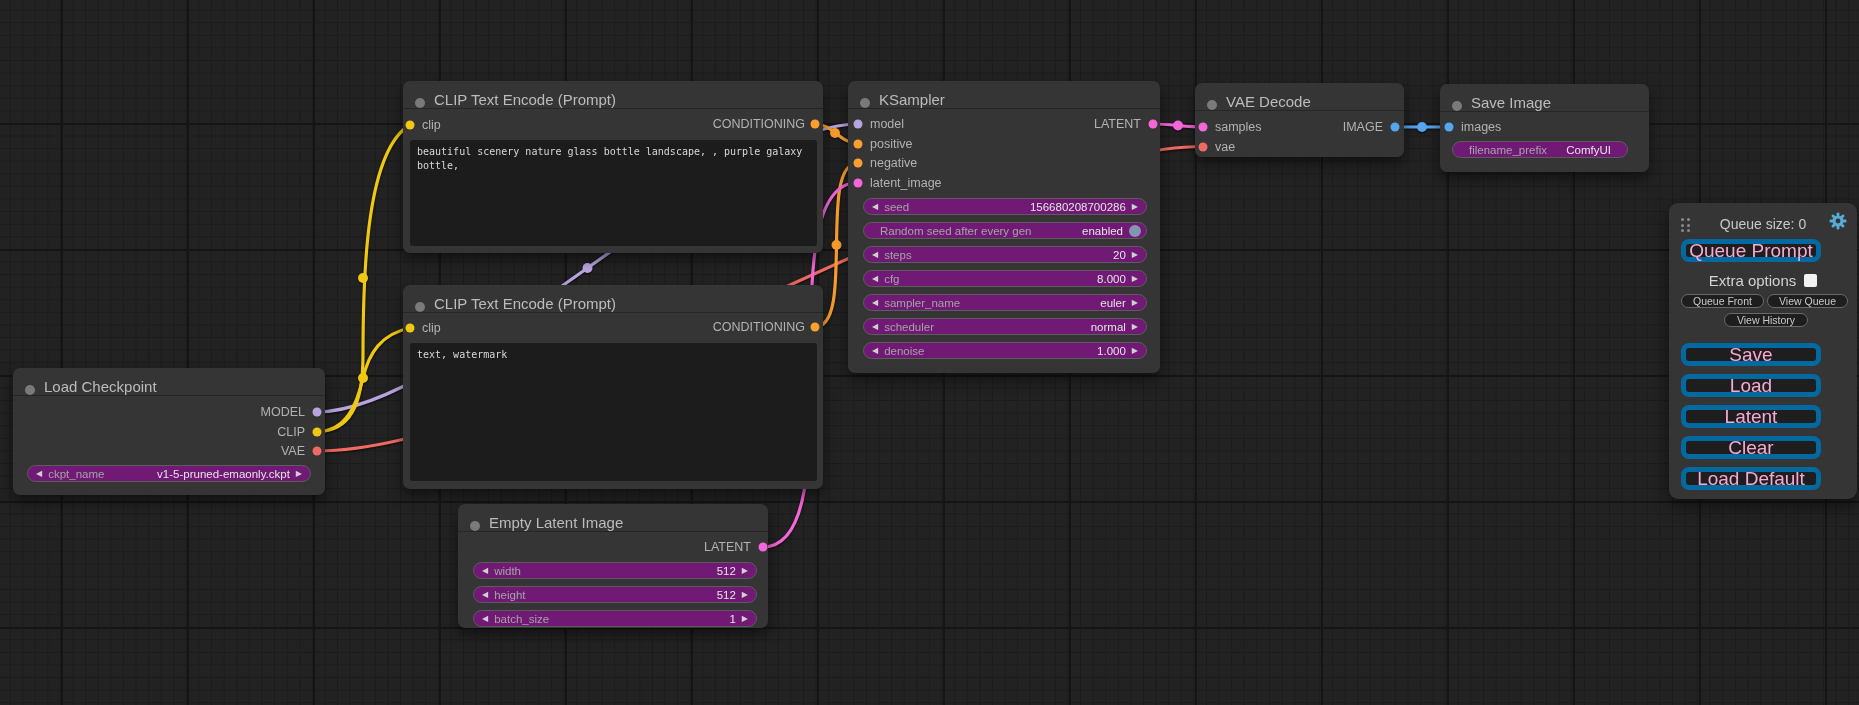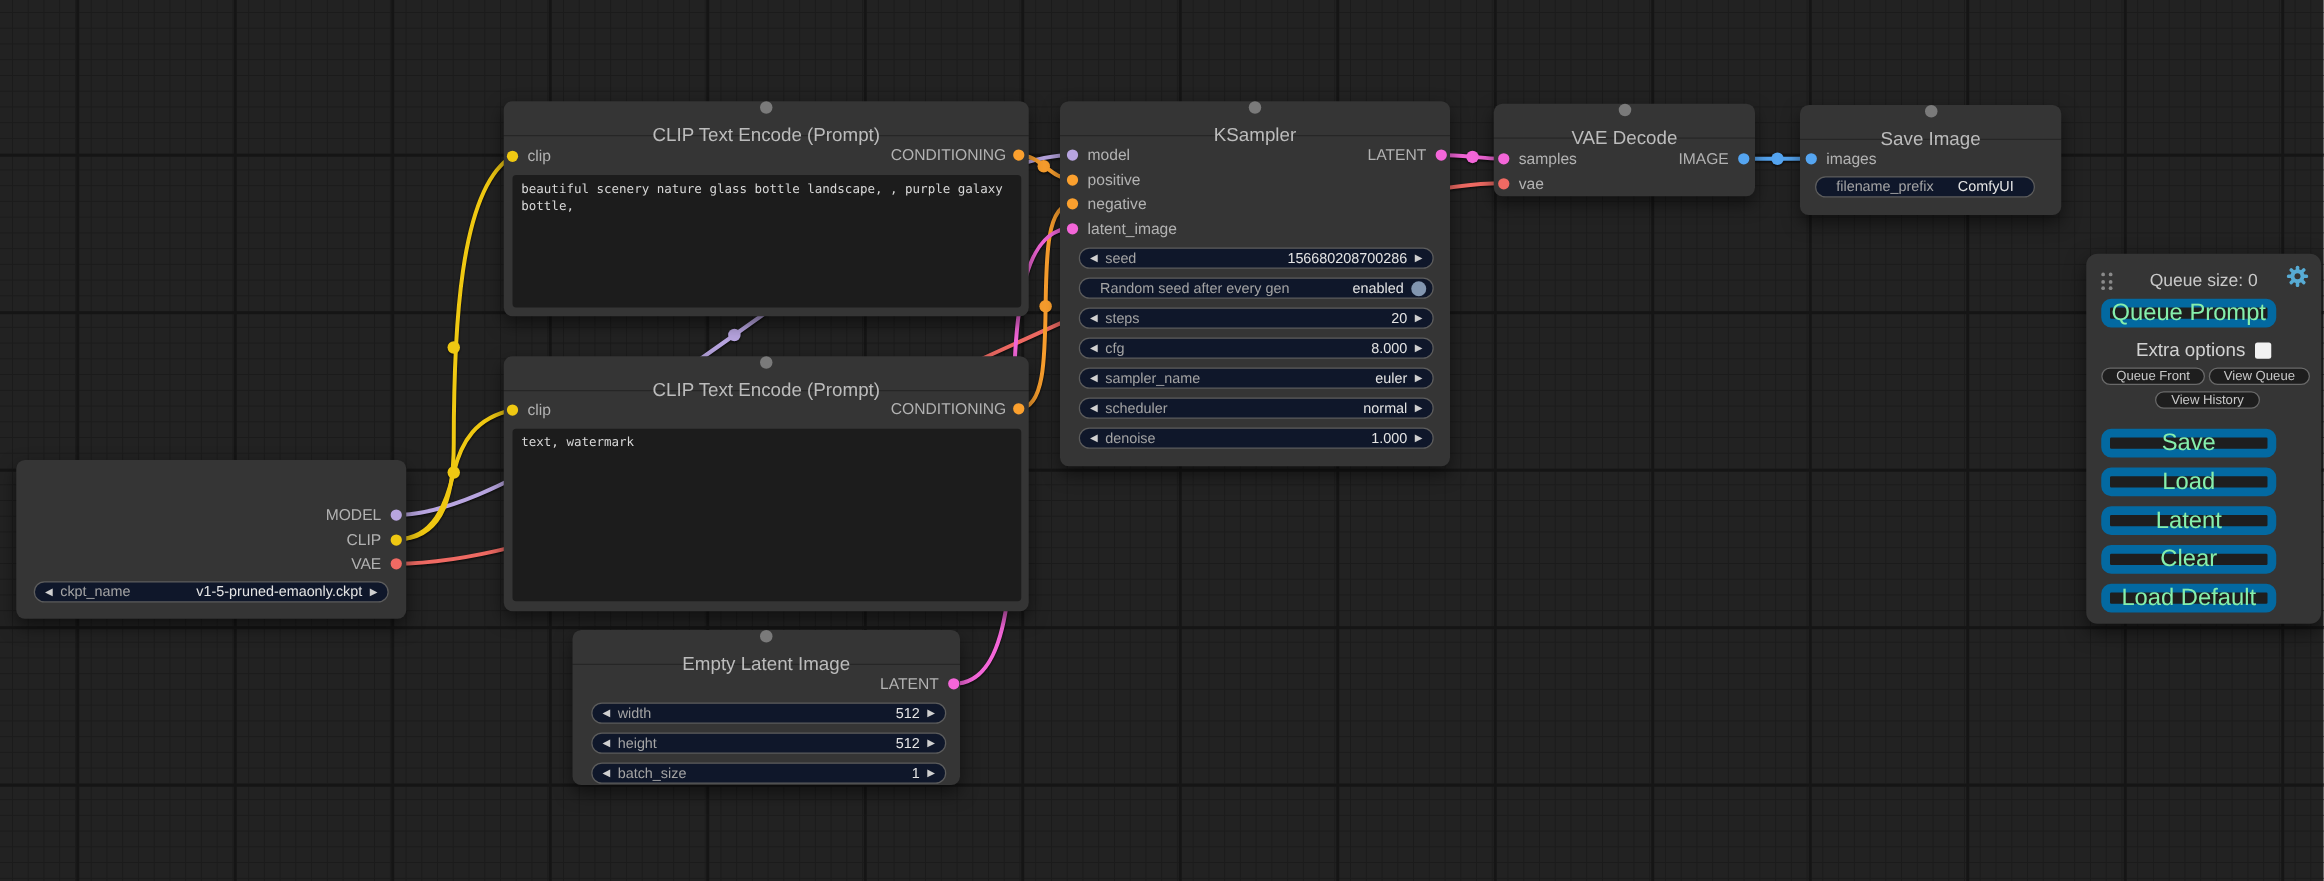--- a/index.html
+++ b/index.html
@@ -12,46 +12,46 @@
       linear-gradient(90deg,#151515 2px,transparent 2px),
       linear-gradient(#1b1b1b 1px,transparent 1px),
       linear-gradient(90deg,#1b1b1b 1px,transparent 1px);
     background-size:126px 126px,126px 126px,12.6px 12.6px,12.6px 12.6px;
     background-position:0 -3px,61px 0,0 -3px,-3px 0;
   }
   #wires{position:absolute;left:0;top:0;z-index:1;filter:drop-shadow(0 1px 1px rgba(0,0,0,.7));}
   #wires path{fill:none;stroke-width:3.2;stroke-linecap:round;}
   .node{position:absolute;background:#353535;border-radius:7px;z-index:2;
         box-shadow:0 6px 14px rgba(0,0,0,.5);}
-  .nhead{height:27px;display:flex;align-items:center;gap:9px;padding:0 12px;
-         font-size:15px;color:#bcbcbc;border-bottom:1px solid rgba(0,0,0,.28);flex-direction:column;}
+  .nhead{height:27px;display:flex;align-items:flex-end;gap:9px;padding:0 12px;
+         font-size:15px;color:#bcbcbc;border-bottom:1px solid rgba(0,0,0,.28);}
   .ndot{width:10px;height:10px;border-radius:50%;flex:none;}
   .port{position:absolute;width:9px;height:9px;border-radius:50%;transform:translate(-50%,-50%);z-index:3;}
   .plabel{position:absolute;font-size:12.5px;color:#b2b2b2;transform:translateY(-50%);white-space:nowrap;}
   .plabel.out{transform:translate(-100%,-50%);}
   .ta{position:absolute;background:#1c1c1c;color:#d8d8d8;font-family:"DejaVu Sans Mono",monospace;
       font-size:10px;line-height:1.4;padding:5px 7px;border-radius:3px;white-space:pre-wrap;
       word-break:break-word;box-sizing:border-box;}
-  .widget{position:absolute;height:17px;background:#0f172a;border:1px solid #5c5c5c;border-radius:10px;
+  .widget{position:absolute;height:17px;background:#701a75;border:1px solid #5c5c5c;border-radius:10px;
           display:flex;align-items:center;font-size:11.5px;color:#a4a4a4;box-sizing:border-box;
           padding:0 8px;gap:6px;}
   .widget .arr{font-size:8px;color:#d0d0d0;line-height:1;flex:none;}
   .widget .wval{margin-left:auto;color:#e4e4e4;white-space:nowrap;}
   .widget .wlabel{white-space:nowrap;}
   .toggle-dot{width:12px;height:12px;border-radius:50%;flex:none;margin-right:-3px;}
   
   #menu{position:absolute;left:1669px;top:203px;width:188px;height:296px;background:#353535;
         border-radius:9px;z-index:4;box-shadow:0 6px 16px rgba(0,0,0,.55);}
   .mhead{position:absolute;left:0;top:7px;width:100%;height:22px;display:flex;align-items:flex-end;}
   .handle{display:grid;grid-template-columns:3px 3px;gap:2.5px;margin-left:12px;}
   .handle i{width:3px;height:3px;background:#8a8a8a;border-radius:50%;}
   .qsize{position:absolute;left:0;width:100%;text-align:center;font-size:14px;color:#c9c9c9;}
   .gear{position:absolute;right:10px;top:2px;}
-  .btn{position:absolute;left:12px;width:140px;height:23px;background:#1e1e1e;border:7px solid #0369a1;
-       border-radius:8px;color:#86efac;font-size:19px;display:flex;align-items:center;justify-content:center;
+  .btn{position:absolute;left:12px;width:140px;height:23px;background:#1e1e1e;border:5px solid #0369a1;
+       border-radius:8px;color:#f9a8d4;font-size:19px;display:flex;align-items:center;justify-content:center;
        box-sizing:border-box;}
   .pill{position:absolute;height:14px;background:#1e1e1e;border:1px solid #696969;border-radius:8px;
         color:#c9c9c9;font-size:10.5px;display:flex;align-items:center;justify-content:center;box-sizing:border-box;}
   .extra{position:absolute;left:0;top:69px;width:100%;display:flex;align-items:center;justify-content:center;
          gap:8px;font-size:15px;color:#d2d2d2;}
   .cb{width:13px;height:13px;background:#f2f2f2;border-radius:2px;}
 </style>
 </head>
 <body>
 
@@ -72,20 +72,24 @@
     <circle cx="587.5" cy="268" r="5" fill="#b8a5e0"></circle>
     <circle cx="760" cy="299" r="5" fill="#ef6a63"></circle>
     <circle cx="835" cy="133" r="5" fill="#fba02e"></circle>
     <circle cx="836.5" cy="245" r="5" fill="#fba02e"></circle>
     <circle cx="810.5" cy="365" r="5" fill="#f466d9"></circle>
     <circle cx="1178" cy="125.5" r="5" fill="#f466d9"></circle>
     <circle cx="1422" cy="127" r="5" fill="#55a5f1"></circle>
   </svg>
 
   <div class="node" style="left:13px;top:368px;width:312px;height:127px">
+    <div class="nhead">
+      <span class="ndot" style="background: rgb(122, 122, 122);"></span>
+      <span>Load Checkpoint</span>
+    </div>
     <span class="plabel out" style="left:292px;top:44px">MODEL</span>
     <span class="port" style="left: 304px; top: 44px; background: rgb(184, 165, 224);"></span>
     <span class="plabel out" style="left:292px;top:63.5px">CLIP</span>
     <span class="port" style="left: 304px; top: 63.5px; background: rgb(239, 200, 18);"></span>
     <span class="plabel out" style="left:292px;top:83px">VAE</span>
     <span class="port" style="left: 304px; top: 83px; background: rgb(239, 106, 99);"></span>
     <div class="widget" style="left:14px;top:97px;width:284px">
       <span class="arr">◀</span>
       <span class="wlabel">ckpt_name</span>
       <span class="wval">v1-5-pruned-emaonly.ckpt</span>

